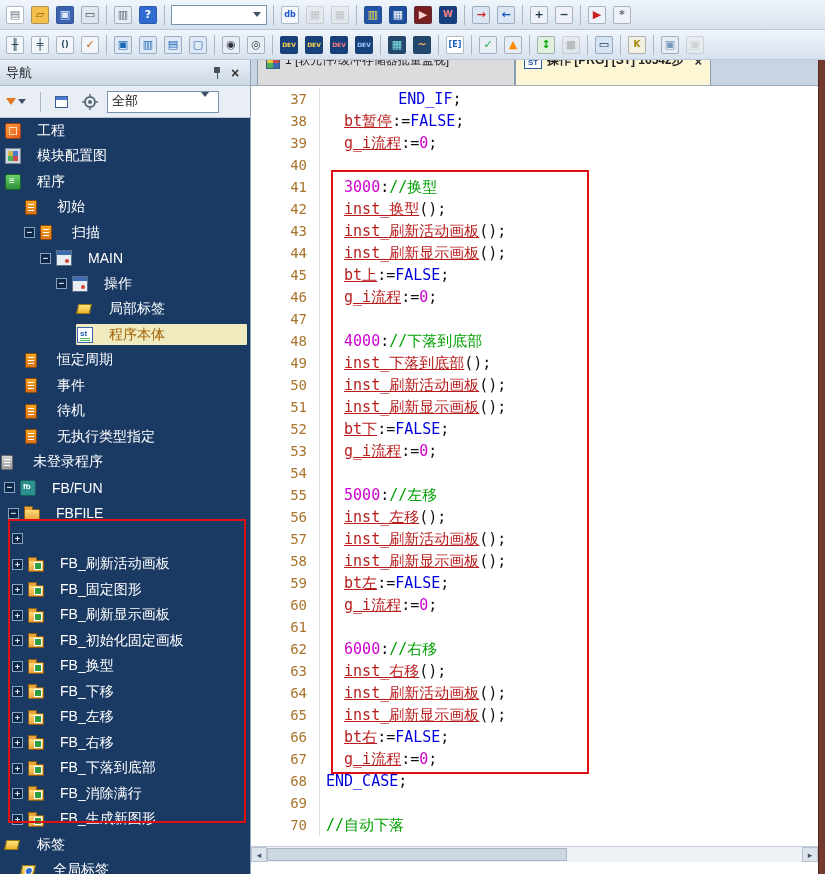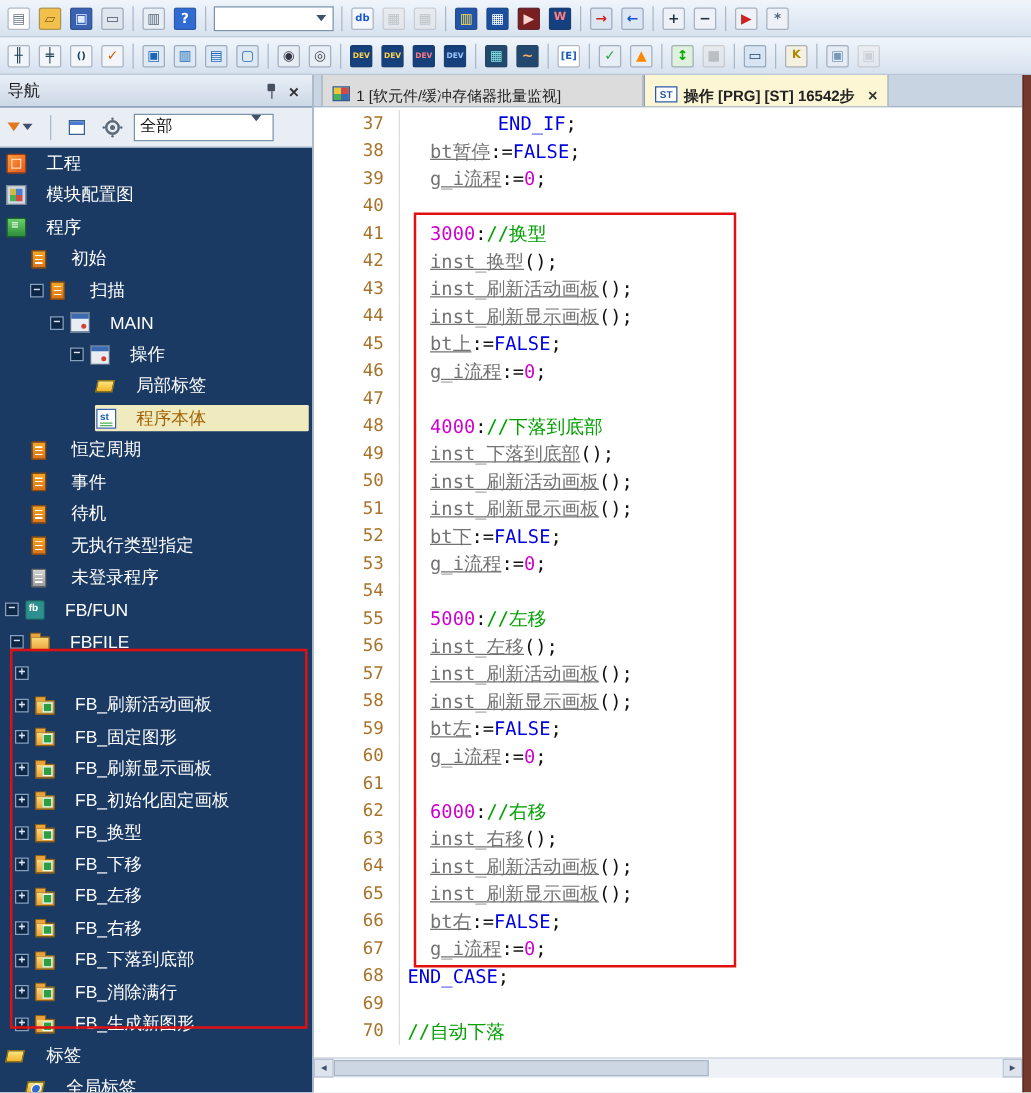--- a/index.html
+++ b/index.html
@@ -85,39 +85,39 @@
   .ti-folder::before,.ti-folder-fb::before{content:"";position:absolute;left:-1px;top:-4px;width:7px;height:3px;
     background:#e8a33a;border:1px solid #8a5f17;border-bottom:none;border-radius:1px 1px 0 0}
   .ti-folder-fb::after{content:"";position:absolute;right:1px;bottom:1px;width:6px;height:6px;
     background:#2f9e3f;border:1px solid #fff}
 
   
   #editor{position:absolute;left:250px;top:60px;width:568px;height:814px;background:#fff;
     border-left:1px solid #8fa2b8;overflow:hidden}
   .tabbar{position:absolute;top:0;left:0;right:0;height:26px;background:#c9d4e2;border-bottom:1px solid #9aaabb;
     display:flex;align-items:flex-end;padding-left:6px}
-  .tab{height:24px;display:flex;align-items:flex-start;gap:5px;padding:16px 8px;border:1px solid #8c9cb0;
+  .tab{height:24px;display:flex;align-items:flex-end;gap:5px;padding:16px 8px;border:1px solid #8c9cb0;
     border-bottom:none;background:#dcdcdc;font-size:12px;color:#222;border-radius:2px 2px 0 0;
     white-space:nowrap;overflow:hidden;flex:none}
   .tab1{width:258px}
   .tab2{width:196px}
   .tab.active{background:#fcf6d4;font-weight:bold}
   .mon-ic{width:14px;height:12px;flex:none;border:1px solid #345a88;
     background:conic-gradient(#d04a4a 0 25%,#3a6ab0 0 50%,#4ab05a 0 75%,#e8c83a 0)}
   .st-ic{width:18px;height:13px;flex:none;background:#fff;border:1px solid #2a5aa0;color:#2a5aa0;
     font-size:8px;font-weight:bold;display:flex;align-items:center;justify-content:center}
   .tab-close{margin-left:auto;font-weight:bold;color:#333;font-size:13px}
 
   #code{position:absolute;top:26px;left:0;right:0;bottom:28px;background:#fff;padding-top:2px;overflow:hidden}
   .cl{display:flex;height:22px;line-height:22px;font-family:"DejaVu Sans Mono","Liberation Mono",monospace;
     font-size:15px;white-space:pre}
   .ln{width:68px;flex:none;text-align:right;padding-right:12px;color:#a8742c;font-size:14px}
   .cd{border-left:1px solid #dcdcdc;padding-left:6px;color:#111}
   .c-kw{color:#0000e0}
-  .c-lbl{color:#737373;text-decoration:underline}
+  .c-lbl{color:#b91c1c;text-decoration:underline}
   .c-num{color:#cf00cf}
   .c-pl{color:#111}
   .c-cmt{color:#00a000}
 
   .annot{position:absolute;border:2px solid #e01010;z-index:6;pointer-events:none}
   #annot-code{left:80px;top:110px;width:258px;height:604px}
   #annot-fb{left:8px;top:459px;width:238px;height:304px}
 
   .hscroll{position:absolute;left:0;right:0;bottom:12px;height:16px;background:#e7ecf3;
     border-top:1px solid #c6cedb;display:flex;align-items:stretch}
@@ -389,21 +389,21 @@
           <span class="ti ti-book"></span>
           <span class="tlabel">待机</span>
         </span>
       </div>
       <div class="trow" style="padding-left: 24px;">
         <span class="hl">
           <span class="ti ti-book"></span>
           <span class="tlabel">无执行类型指定</span>
         </span>
       </div>
-      <div class="trow" style="padding-left: 24px;">
+      <div class="trow" style="">
         <span class="hl">
           <span class="ti ti-book-gray"></span>
           <span class="tlabel">未登录程序</span>
         </span>
       </div>
       <div class="trow" style="padding-left: 4px;">
         <span class="exp">−</span>
         <span class="hl">
           <span class="ti ti-fbfun"></span>
           <span class="tlabel">FB/FUN</span>

